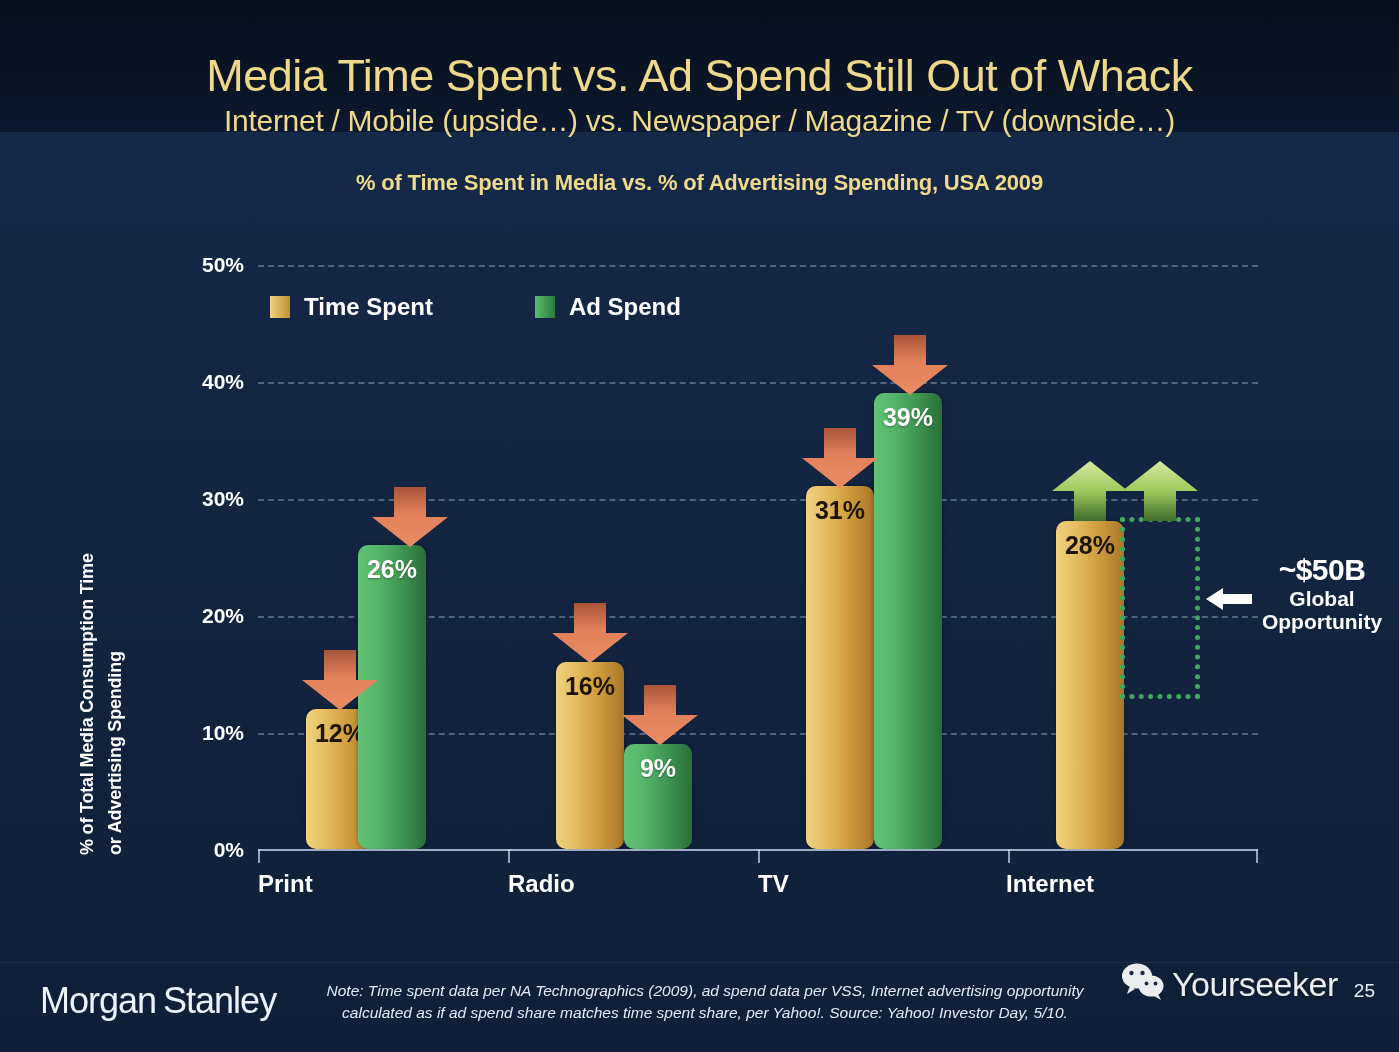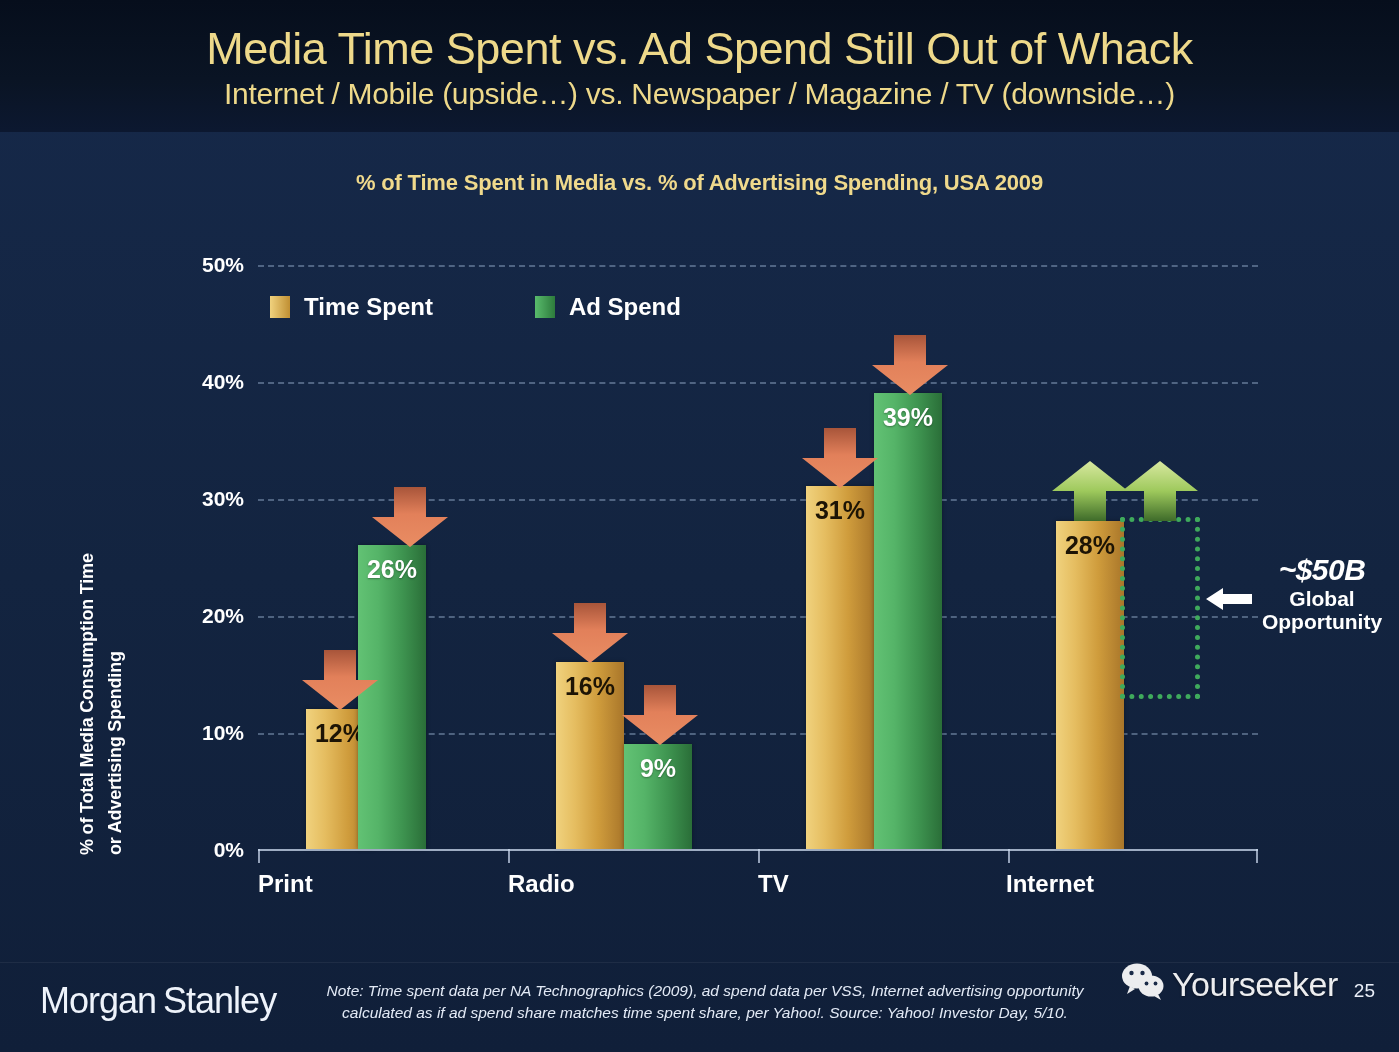--- a/index.html
+++ b/index.html
@@ -21,22 +21,23 @@
     width: 1399px; height: 132px;
     background: linear-gradient(180deg, #060e1c 0%, #0a1424 60%, #0c1830 100%);
     text-align: center;
   }
   #title {
     color: #eed98a;
     font-size: 45px;
     font-weight: 400;
     letter-spacing: -0.5px;
     line-height: 1.05;
-    padding-top: 25px;
-    white-space: nowrap;
+    padding-top: 6px;
+    white-space: nowrap;
+    margin-top: 46px;
   }
   #subtitle {
     color: #eed98a;
     font-size: 30px;
     font-weight: 400;
     letter-spacing: -0.3px;
     line-height: 1.05;
     padding-top: 6px;
     white-space: nowrap;
   }
@@ -103,20 +104,21 @@
     position: absolute; top: 849px;
     width: 2px; height: 14px;
     background: rgba(205,220,240,0.70);
   }
 
   
   .bar {
     position: absolute;
     bottom: 0;
     width: 68px;
+    border-radius: 10px;
   }
   .bar.gold {
     background: linear-gradient(90deg, #f0d27e 0%, #e5bd60 28%, #cf9c3c 62%, #a9762a 100%);
     box-shadow: 0 0 4px rgba(0,0,0,0.35);
   }
   .bar.green {
     background: linear-gradient(90deg, #62c274 0%, #55b468 30%, #3e9450 65%, #2a6e38 100%);
     box-shadow: 0 0 4px rgba(0,0,0,0.35);
   }
   .bar-value {
@@ -144,21 +146,21 @@
 
   
   #callout {
     position: absolute;
     left: 1247px; top: 553px;
     width: 150px;
     text-align: center;
     color: #ffffff;
     line-height: 1.12;
   }
-  #callout-amount { font-size: 30px; font-weight: bold; letter-spacing: -0.5px; font-style: italic; }
+  #callout-amount { font-size: 30px; font-weight: bold; letter-spacing: -0.5px; }
   #callout-l1 { font-size: 21px; font-weight: bold; }
   #callout-l2 { font-size: 21px; font-weight: bold; }
   #callout-arrow {
     position: absolute;
     left: 1206px; top: 586px;
     width: 46px; height: 26px;
   }
 
   
   .catlabel {

